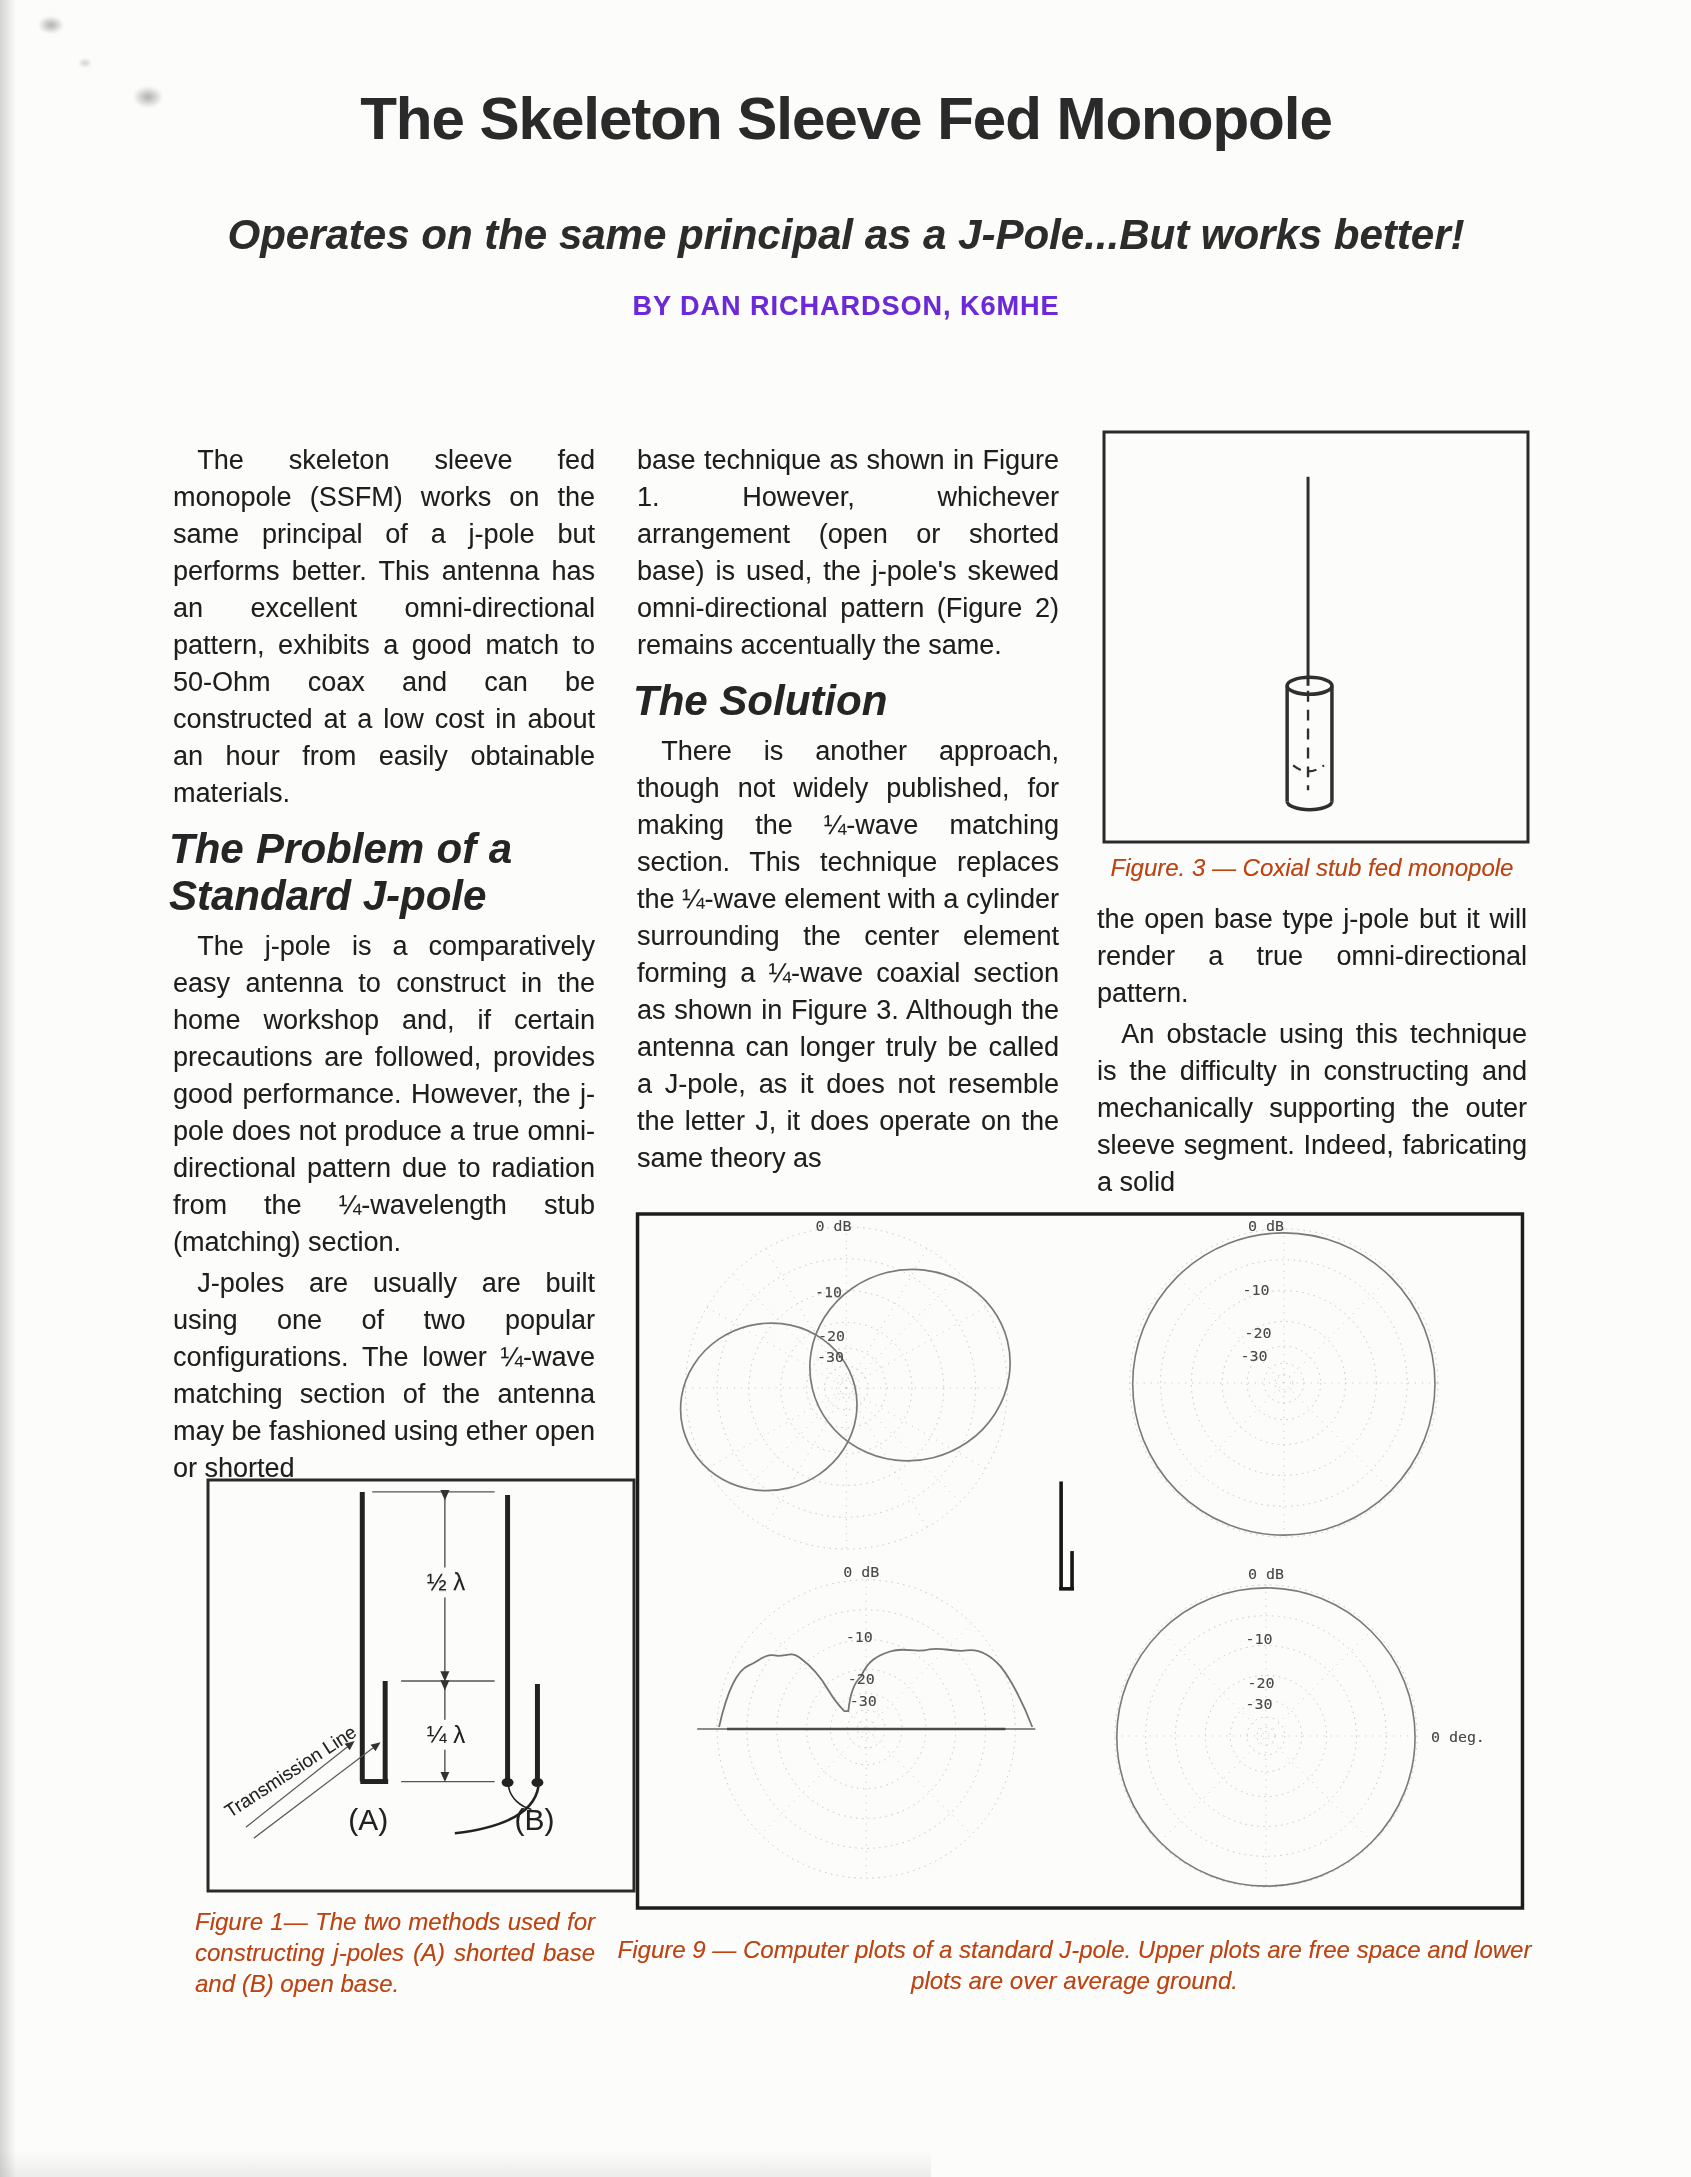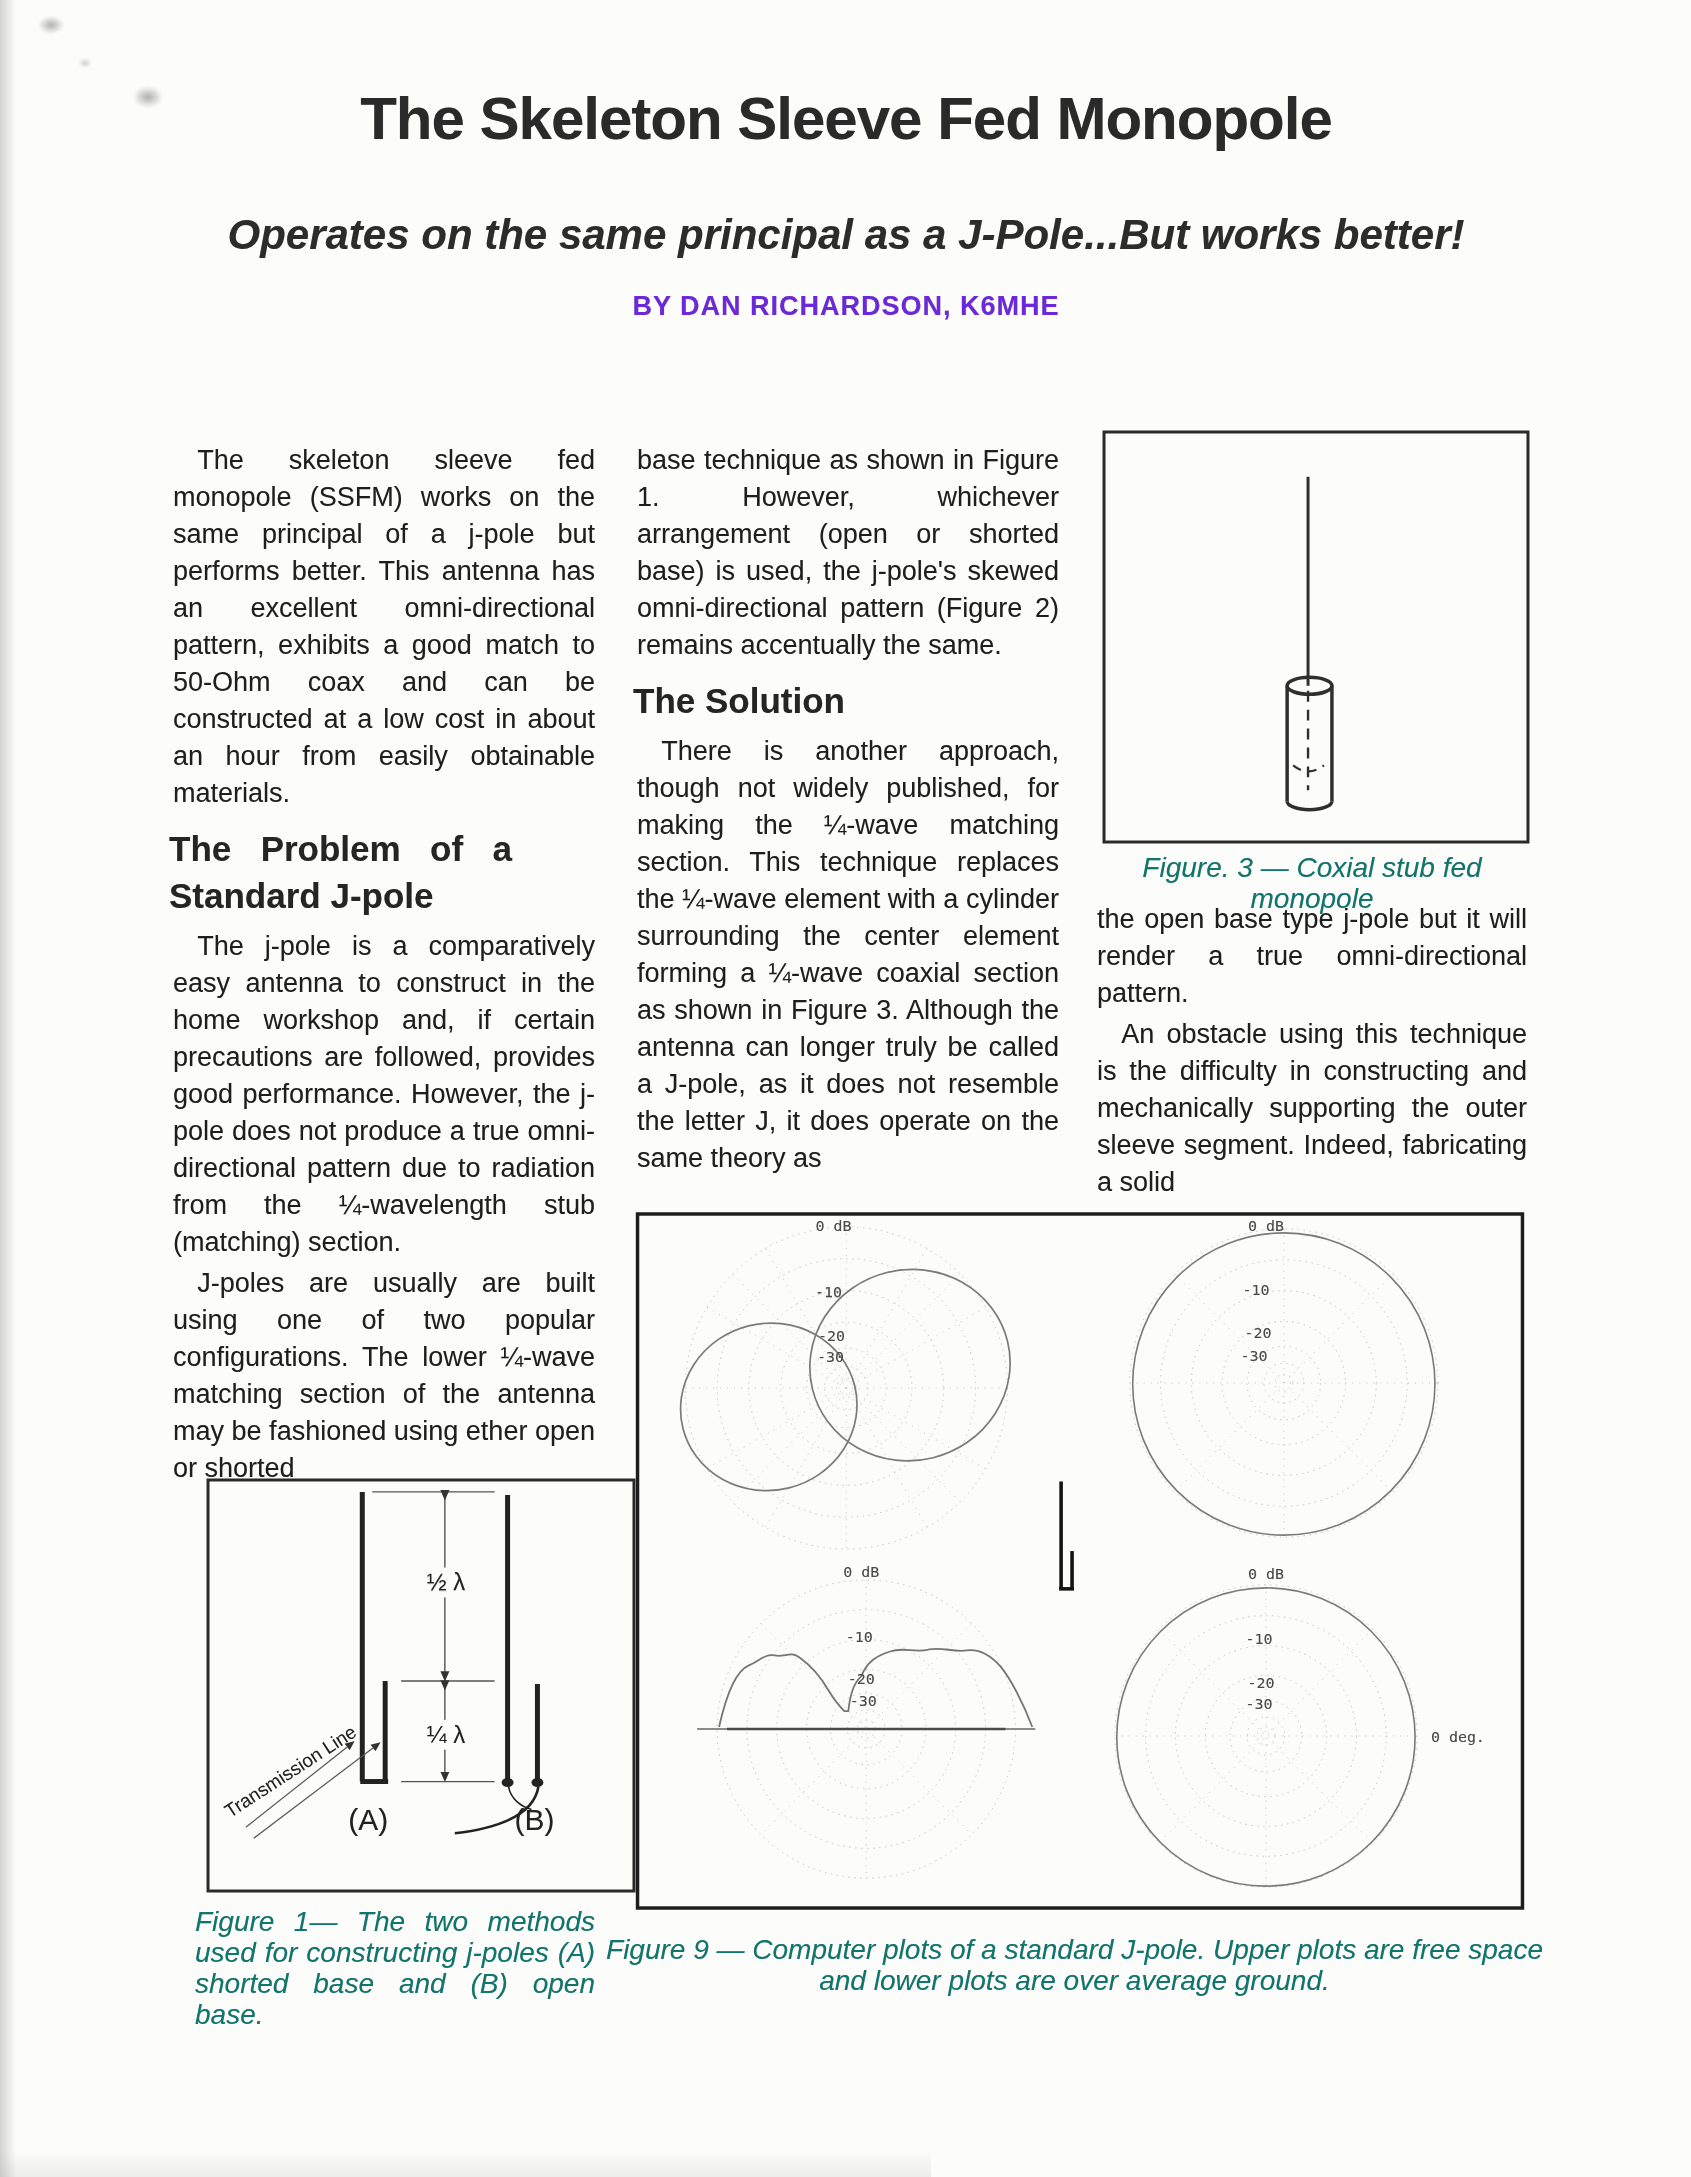--- a/index.html
+++ b/index.html
@@ -18,24 +18,24 @@
     filter:blur(1px);}
   .title{position:absolute;left:0;top:84px;width:100%;text-align:center;
     font-size:60px;font-weight:bold;letter-spacing:-1px;color:#2a2a2a;}
   .subtitle{position:absolute;left:0;top:211px;width:100%;text-align:center;
     font-size:42px;font-weight:bold;font-style:italic;color:#2c2c2c;}
   .byline{position:absolute;left:0;top:291px;width:100%;text-align:center;
     font-size:27px;font-weight:bold;letter-spacing:1px;color:#6d28d9;}
   .col{position:absolute;font-size:27px;line-height:37px;text-align:justify;}
   .col p{margin:4px;}
   .col p.ind{text-indent:0.9em;}
-  h2{font-size:35px;line-height:47px;margin:13px 0 9px 0;color:#252525;}
+  h2{font-size:42px;line-height:47px;margin:13px 0 9px 0;color:#252525;font-style:italic;}
   h2.two-line{width:343px;}
   .figbox{position:absolute;}
-  .caption{font-style:italic;font-size:28px;line-height:31px;color:#0f766e;}
+  .caption{font-style:italic;font-size:24px;line-height:31px;color:#c2410c;}
   .cap-f1{position:absolute;left:195px;top:1906px;width:400px;text-align:justify;}
   .cap-f2{position:absolute;left:597px;top:1934px;width:955px;text-align:center;}
   .cap-f3{position:absolute;left:1093px;top:852px;width:438px;text-align:center;}
   svg text{font-family:"DejaVu Sans Mono", monospace;fill:#4a4a4a;}
   svg .figlabel{font-family:"Liberation Sans", sans-serif;fill:#222;}
 </style>
 </head>
 <body>
 
 <div class="page">

